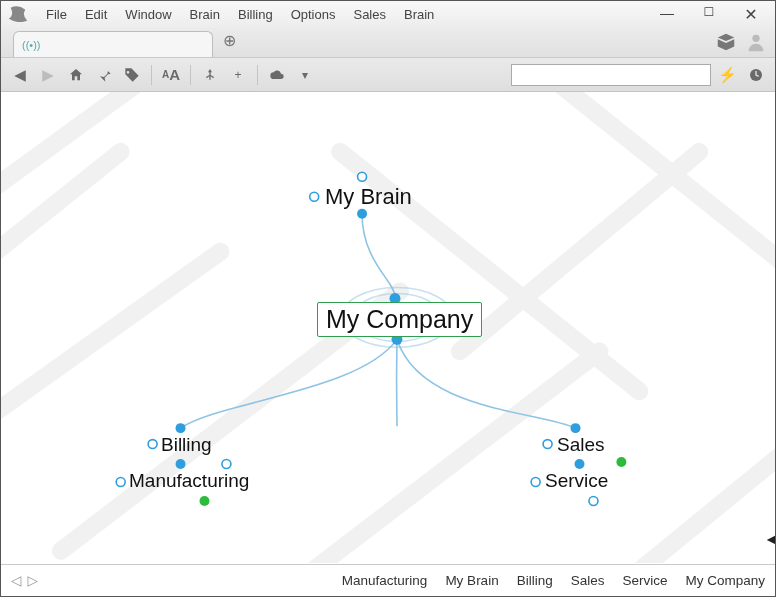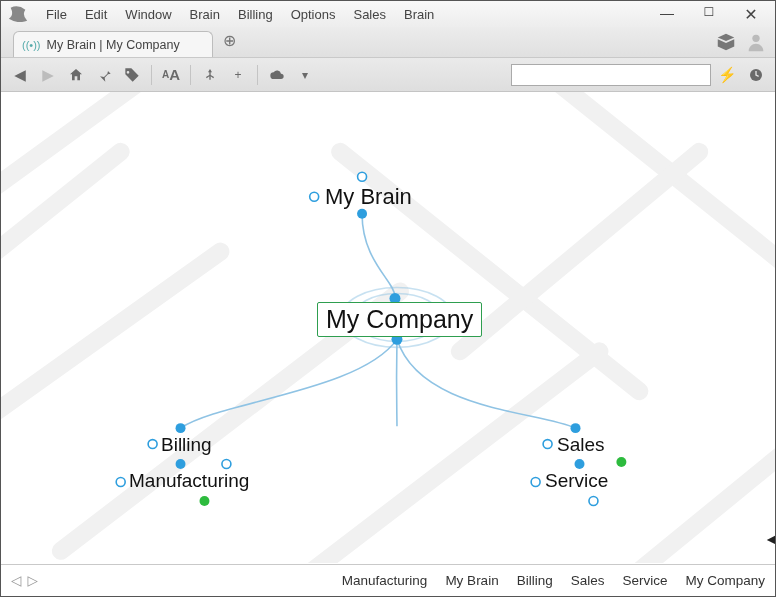--- a/index.html
+++ b/index.html
@@ -66,21 +66,20 @@
   <div class="win-controls">
     <span>—</span>
     <span style="font-size:12px;">☐</span>
     <span style="font-size:16px;">✕</span>
   </div>
 </div>
 
 <div class="tabbar">
   <div class="tab">
     <span class="signal">((•))</span>
-    <span>My Brain | My Company</span>
   </div>
   <span class="add-tab">⊕</span>
   <div class="right-icons">
     <span class="ico">
       <svg viewBox="0 0 24 24">
           <path fill="#777" d="M3 7l9-4 9 4-9 4-9-4zm0 2l9 4 9-4v8l-9 4-9-4V9z"></path>
         </svg>
     </span>
     <span class="ico">
       <svg viewBox="0 0 24 24">

